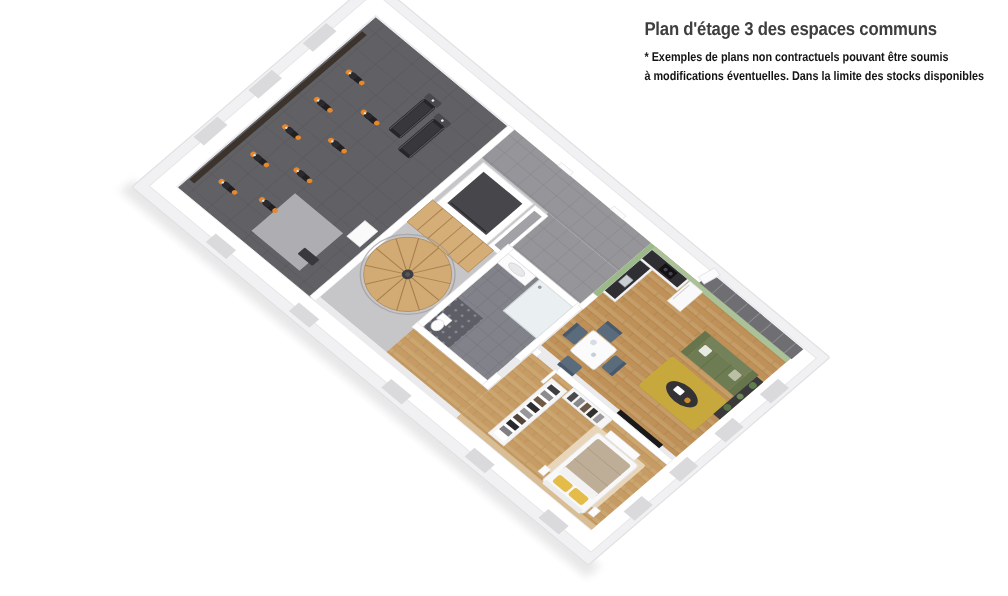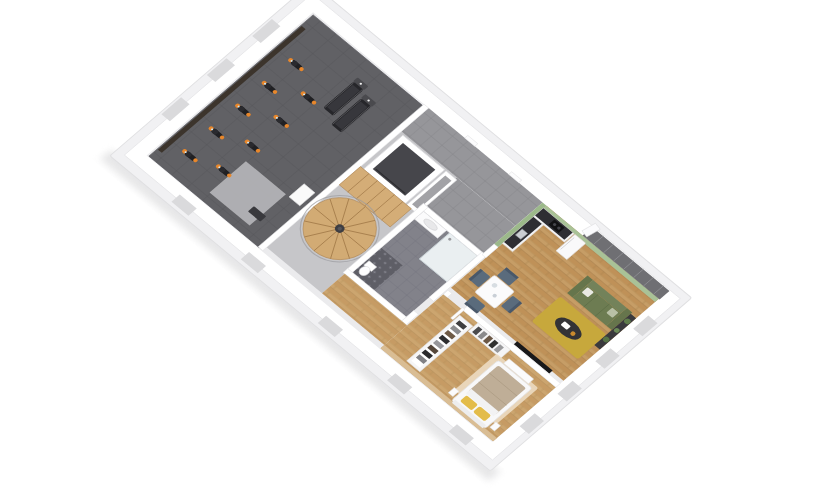--- a/index.html
+++ b/index.html
@@ -269,14 +269,21 @@
           <rect x="404" y="208" width="15" height="9" rx="2" fill="#e3bc4a"></rect>
           <rect x="421" y="208" width="15" height="9" rx="2" fill="#e3bc4a"></rect>
           <rect x="400" y="219" width="40" height="4.5" fill="#ededee"></rect>
           <rect x="390" y="210" width="6" height="8" fill="#fbfbfc" stroke="#e2e2e4" stroke-width="0.5"></rect>
           <rect x="444" y="210" width="6" height="8" fill="#fbfbfc" stroke="#e2e2e4" stroke-width="0.5"></rect>
         </g>
       </g>
     </g>
   </svg>
 
+  <div class="caption">
+    <h1 style="color: rgb(62, 62, 62);">Plan d'étage 3 des espaces communs</h1>
+    <div class="disc" style="color: rgb(20, 20, 20);">
+      <div>* Exemples de plans non contractuels pouvant être soumis</div>
+      <div>à modifications éventuelles. Dans la limite des stocks disponibles</div>
+    </div>
+  </div>
 
 </div>
 
 </body></html>

